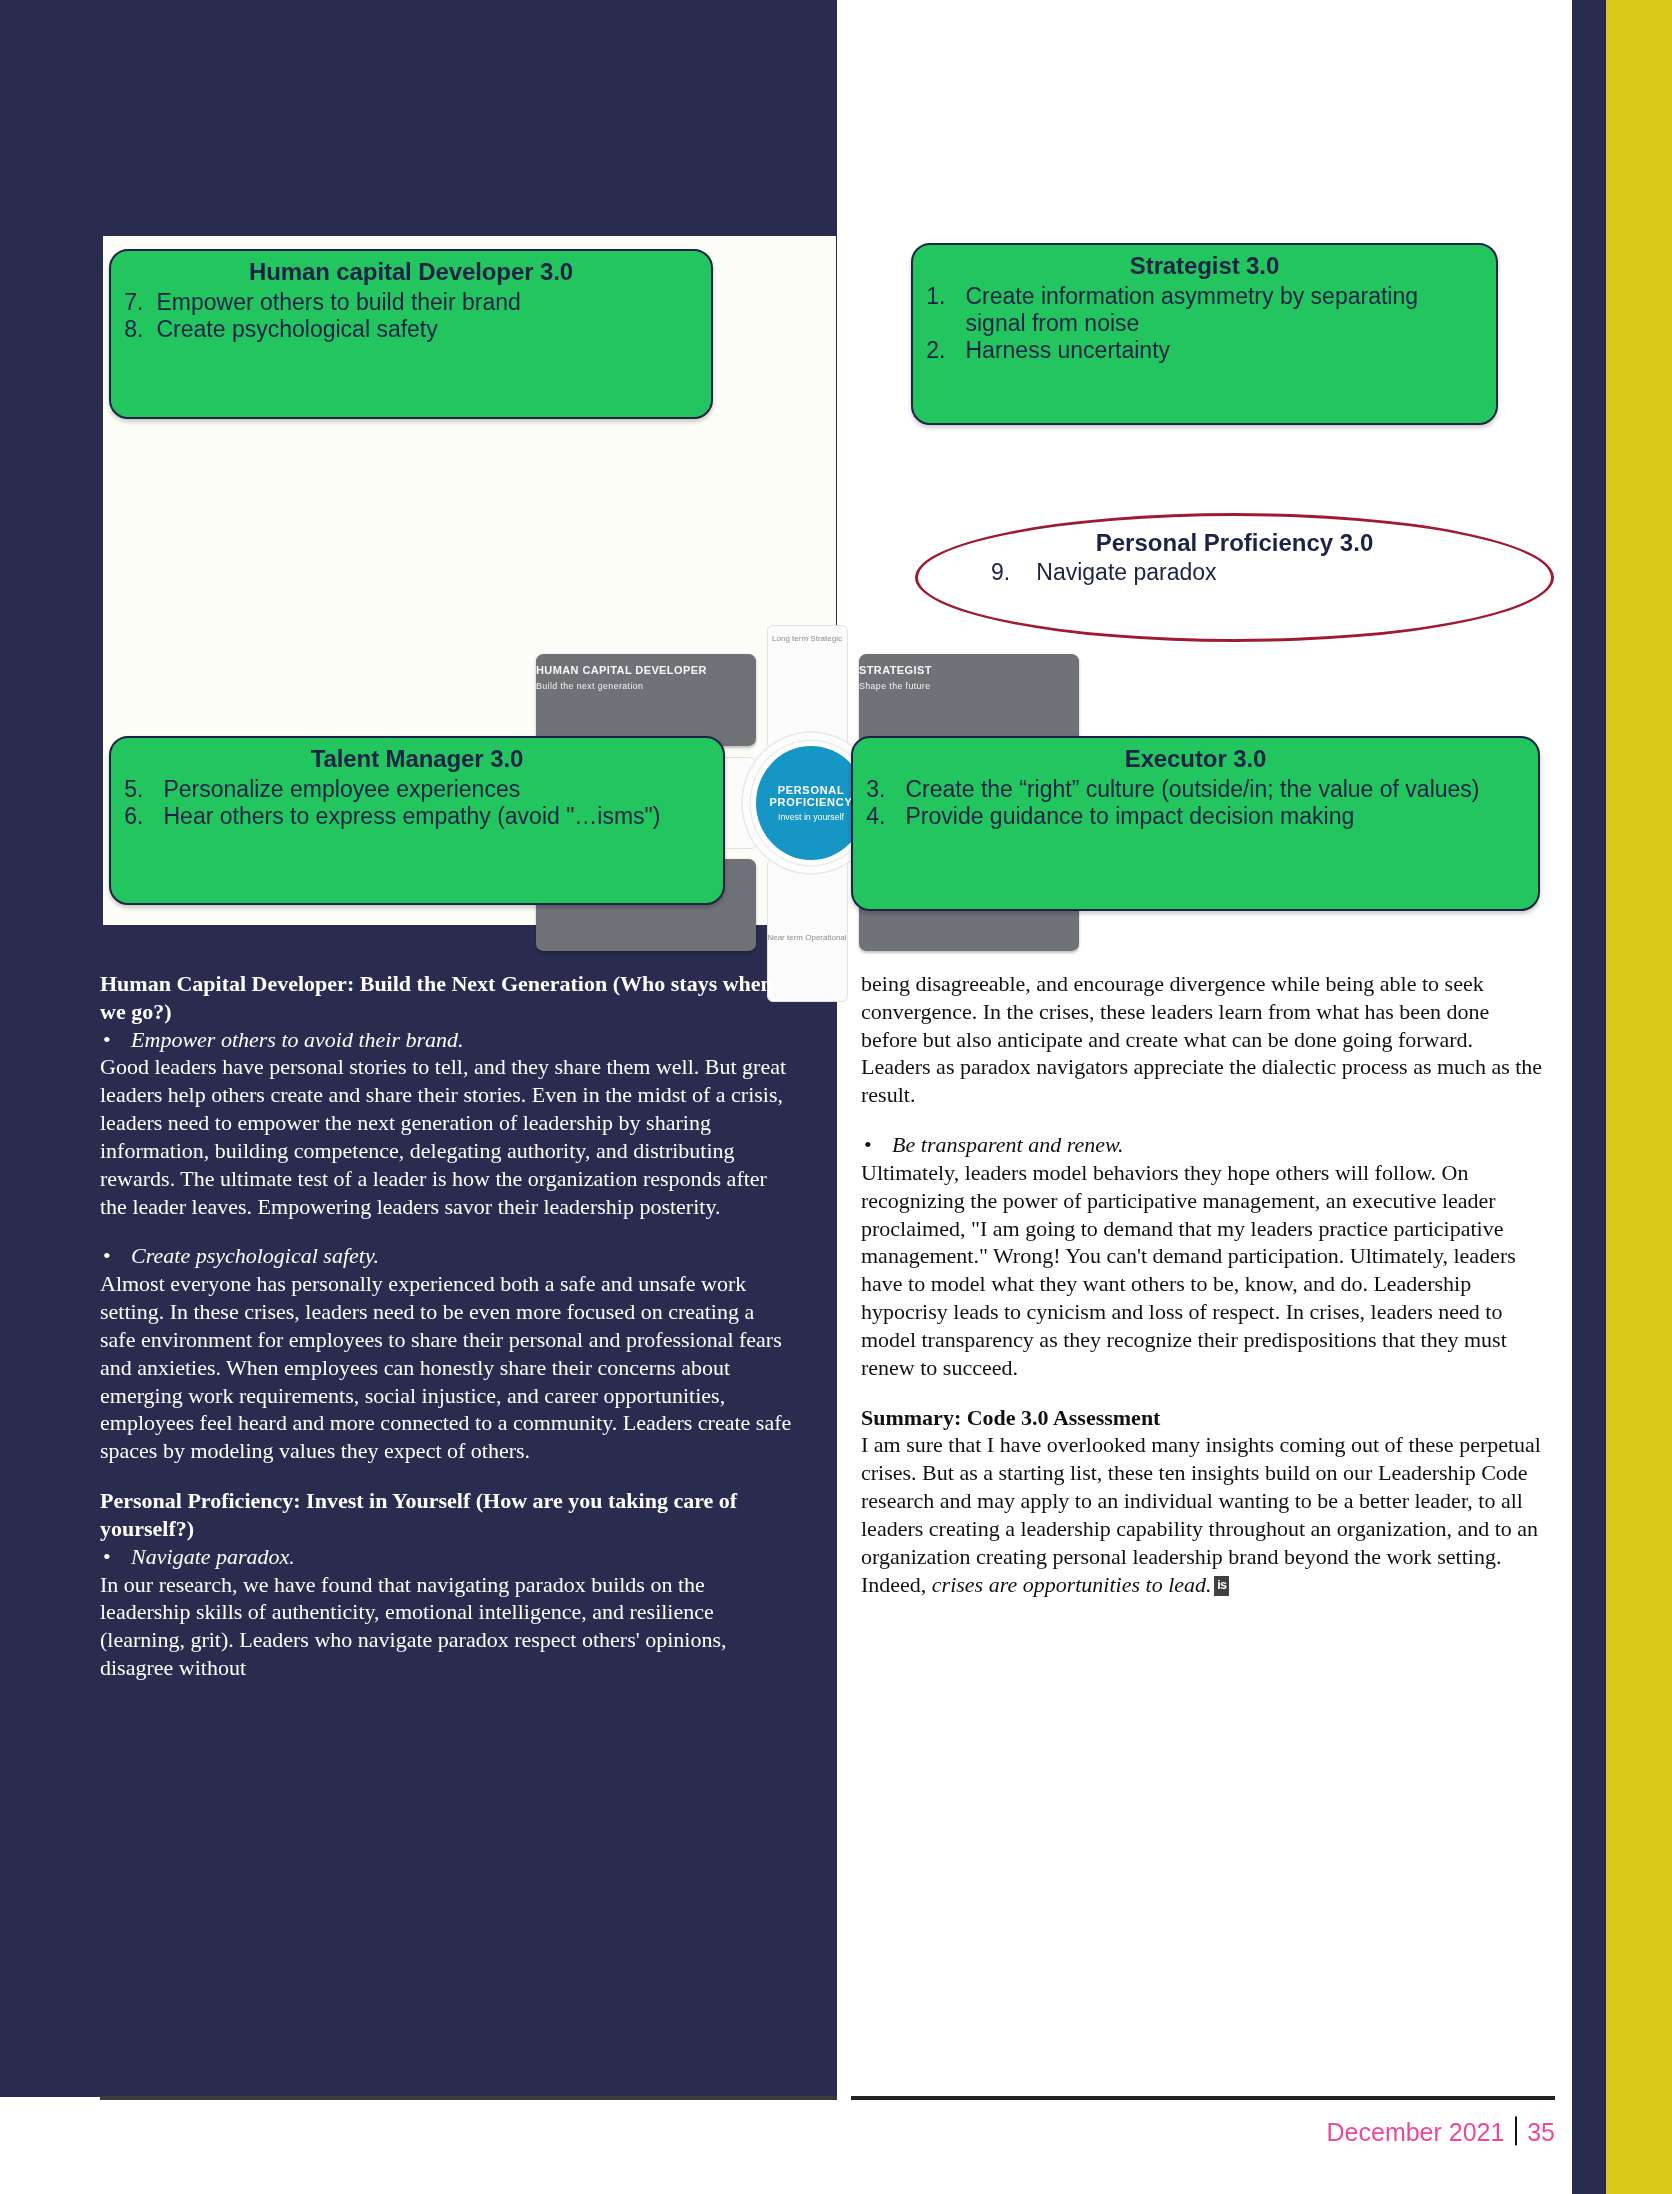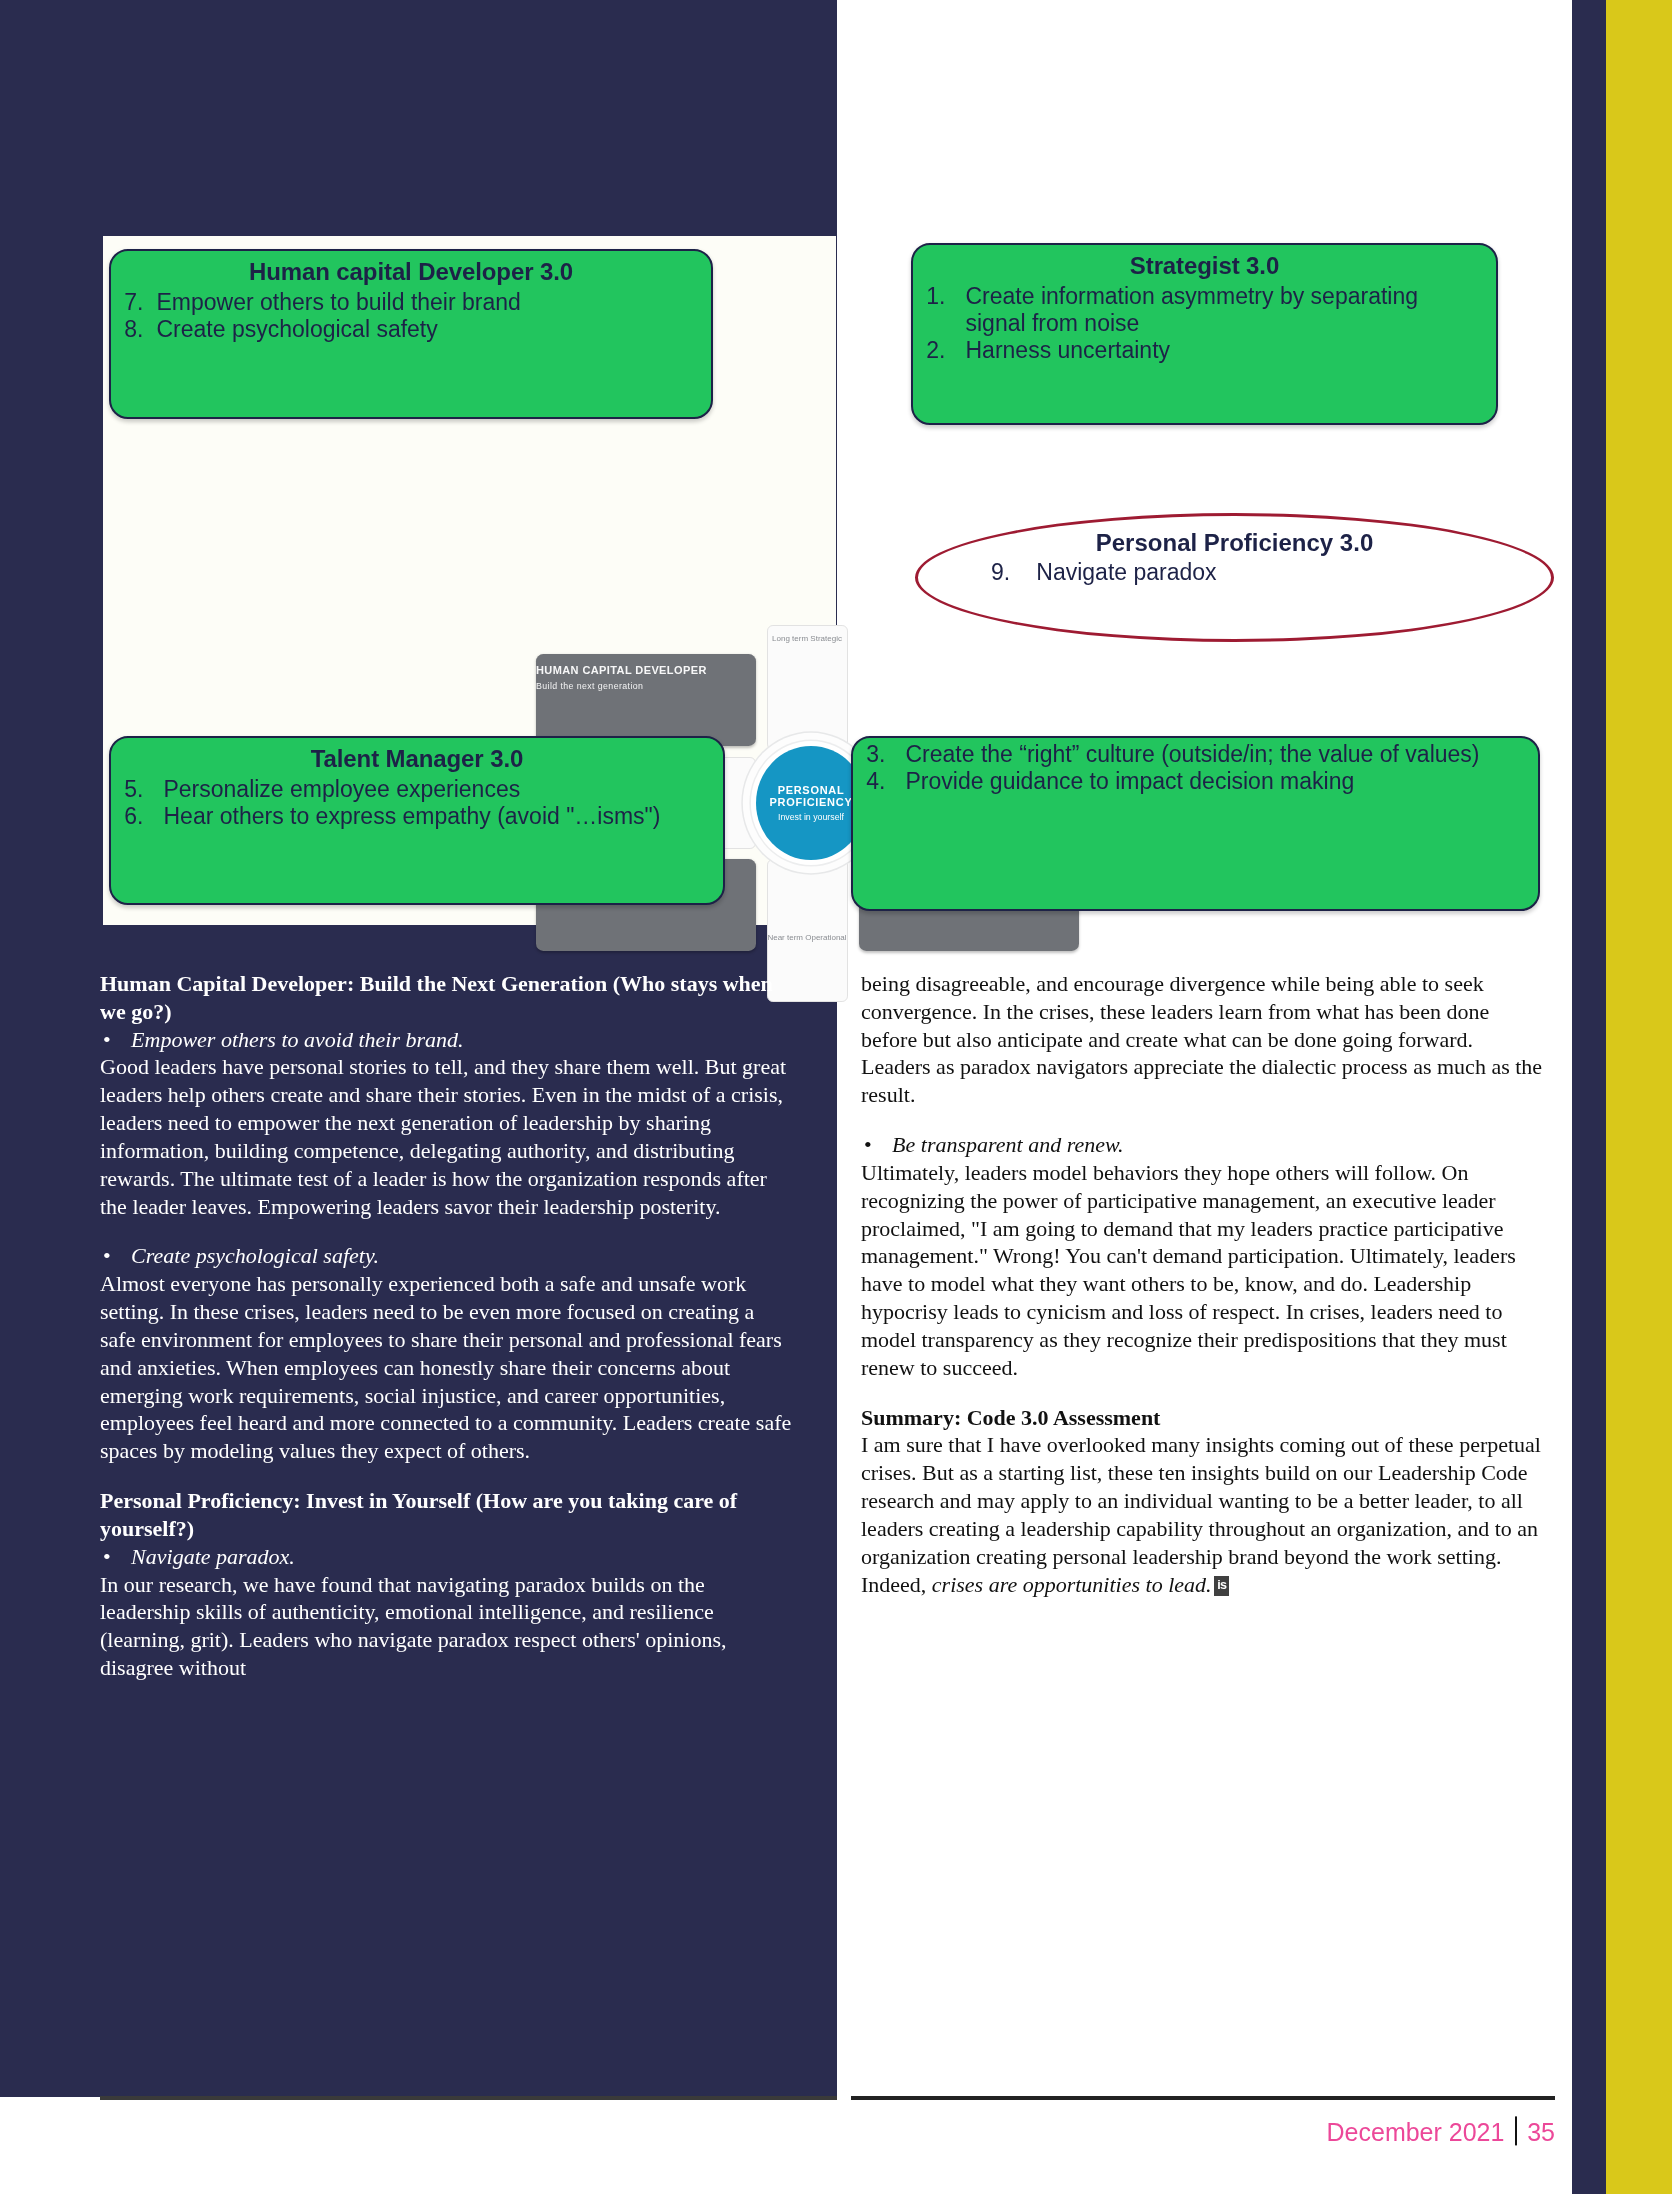--- a/index.html
+++ b/index.html
@@ -215,20 +215,24 @@
 
     <div class="axis-label ax-long">Long term Strategic</div>
     <div class="axis-label ax-near">Near term Operational</div>
     <div class="axis-label ax-indiv">Individual</div>
     <div class="axis-label ax-org">Organization</div>
 
     <div class="tile tile-hcd">
       <div class="t1">HUMAN CAPITAL DEVELOPER</div>
       <div class="t2">Build the next generation</div>
     </div>
+    <div class="tile tile-str">
+      <div class="t1">STRATEGIST</div>
+      <div class="t2">Shape the future</div>
+    </div>
     <div class="tile tile-tal">
       <div class="t1">TALENT MANAGER</div>
       <div class="t2">Engage today's talent</div>
     </div>
     <div class="tile tile-exe">
       <div class="t1">EXECUTOR</div>
       <div class="t2">Make things happen</div>
     </div>
 
     <div class="center-circle">
@@ -284,20 +288,21 @@
       <span class="txt">Personalize employee experiences</span>
     </li>
     <li>
       <span class="num">6.</span>
       <span class="txt">Hear others to express empathy  (avoid "…isms")</span>
     </li>
   </ul>
 </div>
 
 <div class="callout" id="callout-exe">
+  <div class="title">Executor 3.0</div>
   <ul>
     <li>
       <span class="num">3.</span>
       <span class="txt">Create the “right” culture (outside/in; the value of values)</span>
     </li>
     <li>
       <span class="num">4.</span>
       <span class="txt">Provide guidance to impact decision making</span>
     </li>
   </ul>

